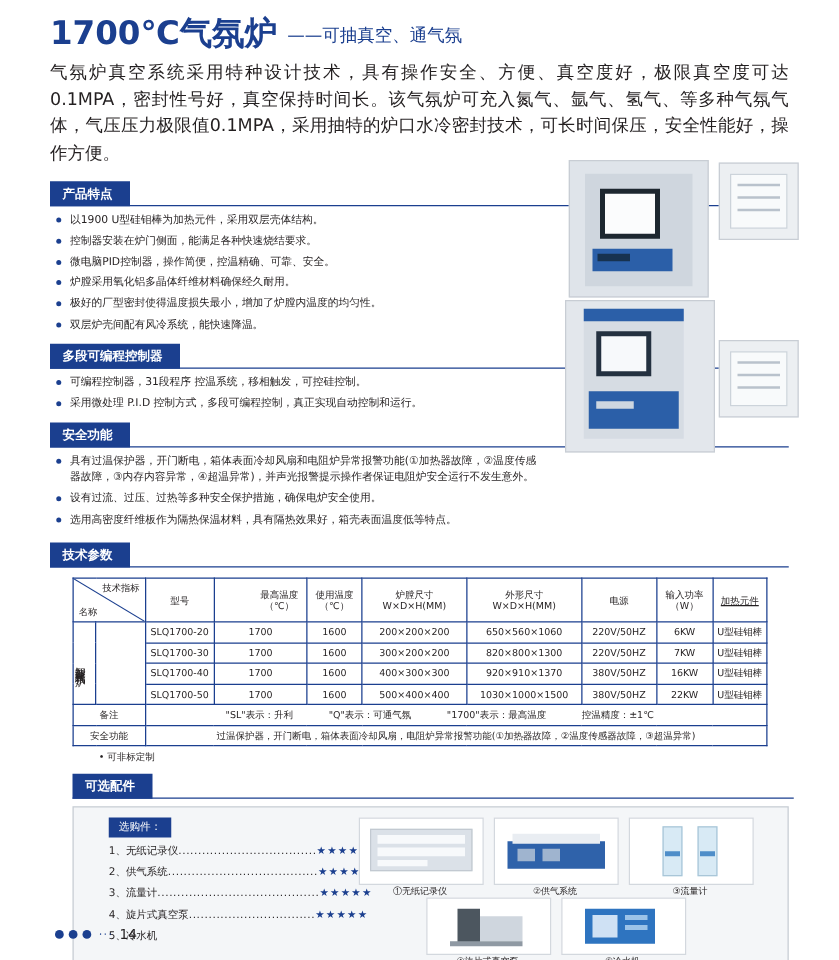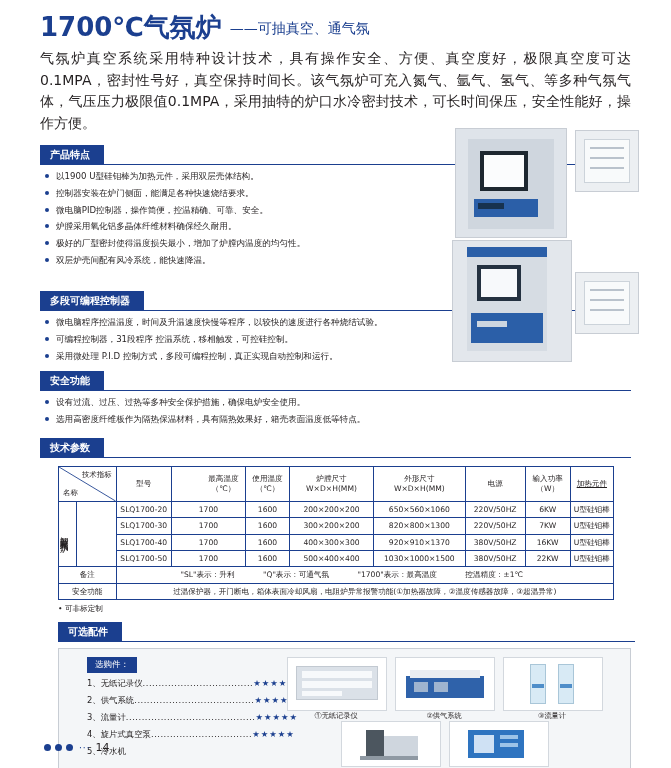--- a/index.html
+++ b/index.html
@@ -58,21 +58,21 @@
   .corner .diag{position:absolute;left:0;top:0;width:100%;height:100%;}
   .corner .t1{position:absolute;right:4px;top:3px;font-size:7.4px;}
   .corner .t2{position:absolute;left:4px;bottom:3px;font-size:7.4px;}
   .vert{
     writing-mode:vertical-rl;text-orientation:upright;
     letter-spacing:1px;font-size:8.4px;line-height:1.1;
   }
   td.note{text-align:left;padding-left:10px;}
   .note-inline{display:inline-block;margin-right:26px;}
 
-  .footnote{margin:4px 0 0 58px;font-size:7.6px;}
+  .footnote{margin:4px 0 0 79px;font-size:7.6px;}
 
   
   .opt-box{
     margin:6px 40px 0 58px;border:1px solid #c8cdd4;background:#f4f6f8;
     height:128px;position:relative;
   }
   .opt-left{position:absolute;left:16px;top:0;width:250px;height:100%;padding:8px 0 0 12px;box-sizing:border-box;}
   .opt-tag{display:inline-block;background:#1b3f8f;color:#fff;font-size:8.5px;padding:2px 8px;margin-bottom:5px;}
   .opt-left ol{list-style:none;margin:0;padding:0;}
   .opt-left li{font-size:8.4px;margin-bottom:6px;white-space:nowrap;}
@@ -106,35 +106,35 @@
   </div>
   <ul class="blist">
     <li>以1900 U型硅钼棒为加热元件，采用双层壳体结构。</li>
     <li>控制器安装在炉门侧面，能满足各种快速烧结要求。</li>
     <li>微电脑PID控制器，操作简便，控温精确、可靠、安全。</li>
     <li>炉膛采用氧化铝多晶体纤维材料确保经久耐用。</li>
     <li>极好的厂型密封使得温度损失最小，增加了炉膛内温度的均匀性。</li>
     <li>双层炉壳间配有风冷系统，能快速降温。</li>
   </ul>
 
-  <div style="margin-top:24px;">
+  <div style="margin-top:8px;">
     <div class="sec-head">多段可编程控制器</div>
     <div class="rule rule-wrap"></div>
   </div>
   <ul class="blist">
-    <li>微电脑程序控温温度，时间及升温速度快慢等程序，以较快的速度进行各种烧结试验。</li>
     <li>可编程控制器，31段程序 控温系统，移相触发，可控硅控制。</li>
     <li>采用微处理 P.I.D 控制方式，多段可编程控制，真正实现自动控制和运行。</li>
   </ul>
 
   <div style="margin-top:8px;">
     <div class="sec-head">安全功能</div>
     <div class="rule rule-wrap"></div>
   </div>
   <ul class="blist">
+    <li>具有过温保护器，开门断电，箱体表面冷却风扇和电阻炉异常报警功能(①加热器故障，②温度传感器故障，③内存内容异常，④超温异常)，并声光报警提示操作者保证电阻炉安全运行不发生意外。</li>
     <li>设有过流、过压、过热等多种安全保护措施，确保电炉安全使用。</li>
     <li>选用高密度纤维板作为隔热保温材料，具有隔热效果好，箱壳表面温度低等特点。</li>
   </ul>
 
   <div class="photo" style="left:455px;top:128px;width:110px;height:108px;background:#dfe4ea;">
     <div class="mach-body" style="left:12px;top:10px;width:86px;height:90px;background:#cfd6de;"></div>
     <div class="mach-dark" style="left:24px;top:22px;width:48px;height:40px;background:#1d2730;"></div>
     <div class="mach-light" style="left:28px;top:26px;width:40px;height:32px;background:#fbfcfd;"></div>
     <div class="mach-blue" style="left:18px;top:70px;width:64px;height:18px;background:#2b5fa8;"></div>
     <div class="mach-line" style="left:22px;top:74px;width:26px;height:6px;background:#17324f;"></div>

